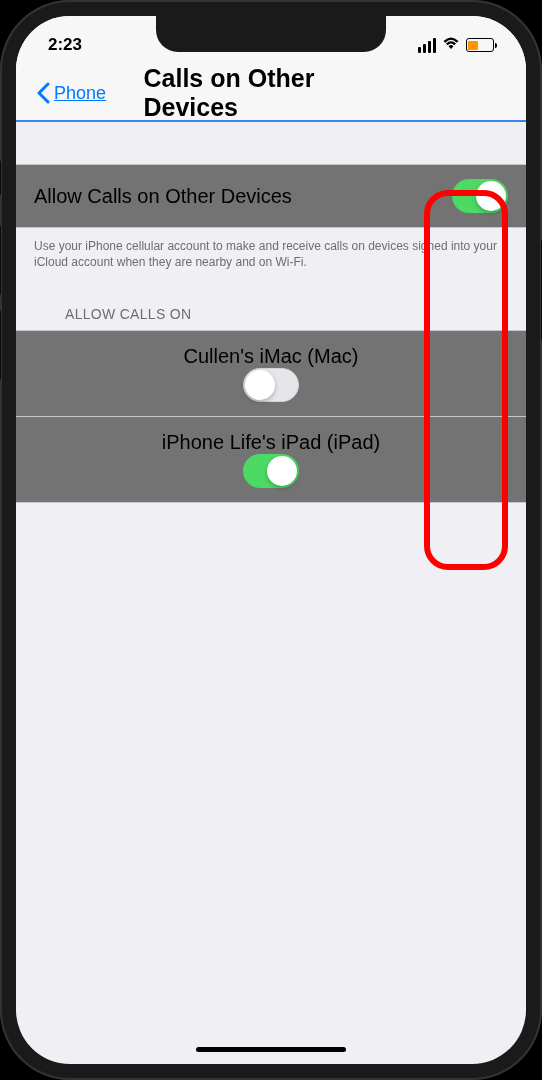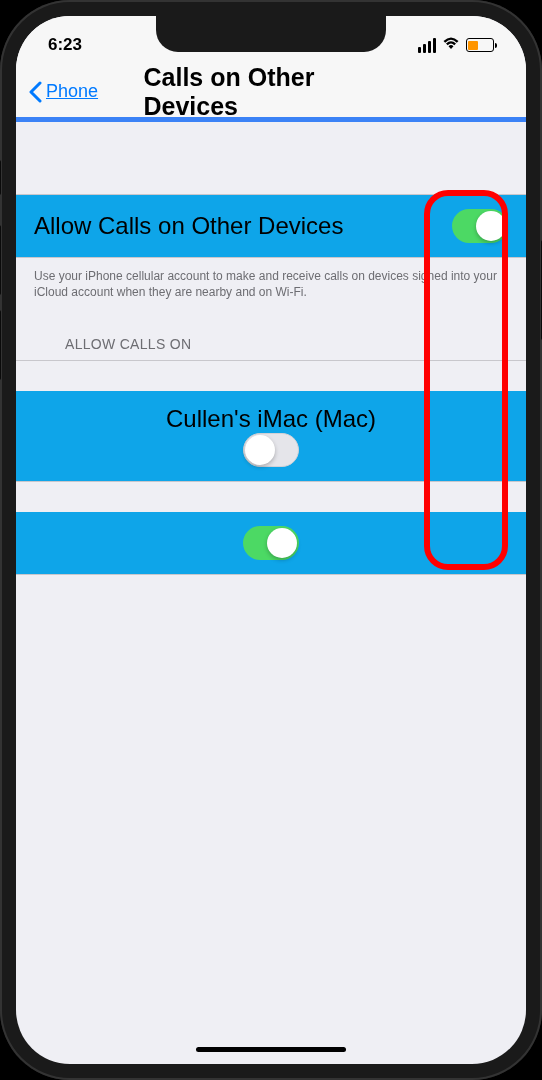--- a/index.html
+++ b/index.html
@@ -98,25 +98,25 @@
     .battery-fill {
       width: 40%;
       height: 9px;
       background: #ff9500;
       border-radius: 1px;
       margin-left: 1px;
     }
     .nav-bar {
       height: 56px;
       background: #f7f7f7;
-      border-bottom: 5px solid #3b82f6;
-      display: flex;
-      align-items: center;
-      position: relative;
-      padding: 0 12px;
+      border-bottom: 2px solid #3b82f6;
+      display: flex;
+      align-items: center;
+      position: relative;
+      padding: 0 20px;
     }
     .back-button {
       display: flex;
       align-items: center;
       color: #007aff;
       font-size: 18px;
       cursor: pointer;
     }
     .back-chevron {
       width: 14px;
@@ -132,30 +132,29 @@
       left: 50%;
       transform: translateX(-50%);
       font-size: 25px;
       font-weight: 600;
       color: #000;
     }
     .content {
       background: #efeff4;
     }
     .row {
-      background: #0ea5e9;
+      background: #737373;
       border-top: 0.5px solid #c8c7cc;
       border-bottom: 0.5px solid #c8c7cc;
       padding: 14px 18px;
       display: flex;
       justify-content: space-between;
       align-items: center;
-      font-size: 24px;
+      font-size: 20px;
       color: #000;
-      margin-top: 30px;
     }
     .section-spacer {
       height: 42px;
     }
     .footer-text {
       padding: 10px 18px 18px;
       font-size: 12px;
       color: #6d6d72;
       line-height: 1.35;
     }
@@ -225,21 +224,21 @@
 <div class="phone-frame">
   <div class="side-button side-left-1"></div>
   <div class="side-button side-left-2"></div>
   <div class="side-button side-left-3"></div>
   <div class="side-button side-right"></div>
 
   <div class="screen">
     <div class="notch"></div>
 
     <div class="status-bar">
-      <div class="status-time">6:23</div>
+      <div class="status-time">2:23</div>
       <div class="status-right">
         <div class="signal-bars">
           <span></span>
             <span></span>
             <span></span>
             <span></span>
         </div>
         <div class="wifi-icon">
           <svg viewBox="0 0 18 14">
               <path d="M9 13 L6.5 10.2 Q9 8 11.5 10.2 Z M4 7.5 Q9 3 14 7.5 L12.3 9.2 Q9 6 5.7 9.2 Z M1.5 5 Q9 -2 16.5 5 L14.8 6.7 Q9 1 3.2 6.7 Z" fill="#000"></path>
@@ -276,20 +275,21 @@
       <div class="section-header">ALLOW CALLS ON</div>
 
       <div class="group-inner">
         <div class="row">
           <span class="row-label">Cullen's iMac (Mac)</span>
           <div id="t0" class="toggle off">
               <div class="toggle-knob"></div>
             </div>
         </div>
         <div class="row">
+          <span class="row-label">iPhone Life's iPad (iPad)</span>
           <div id="t1" class="toggle on">
               <div class="toggle-knob"></div>
             </div>
         </div>
       </div>
     </div>
 
     <div class="highlight-box" style="top:174px; left:408px; width:84px; height:380px;"></div>
 
     <div class="home-indicator"></div>

